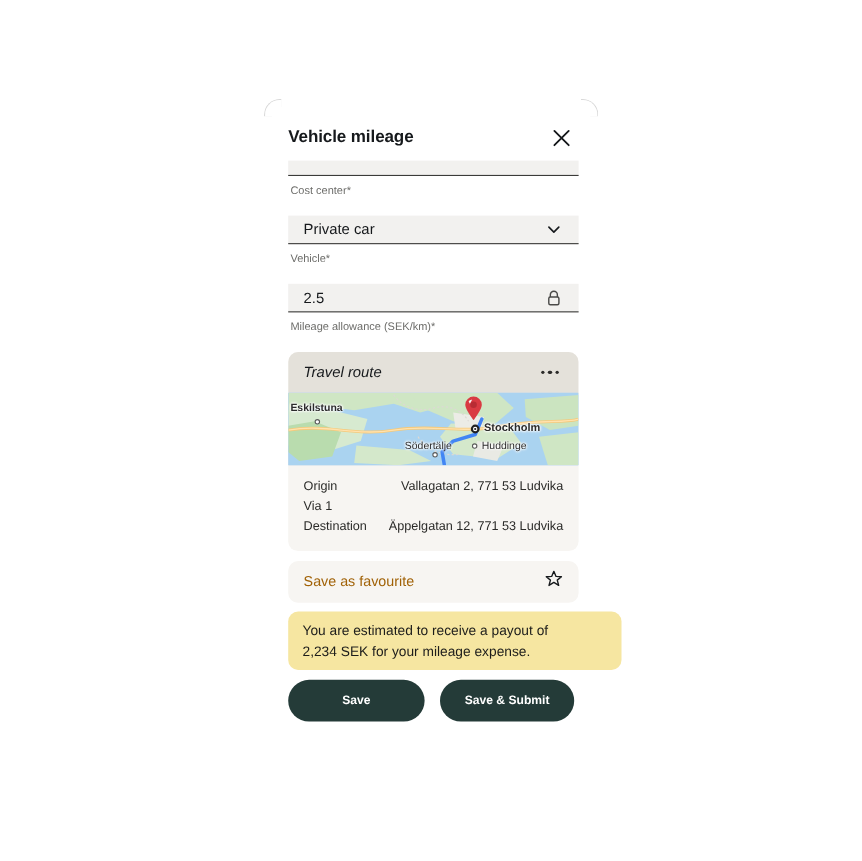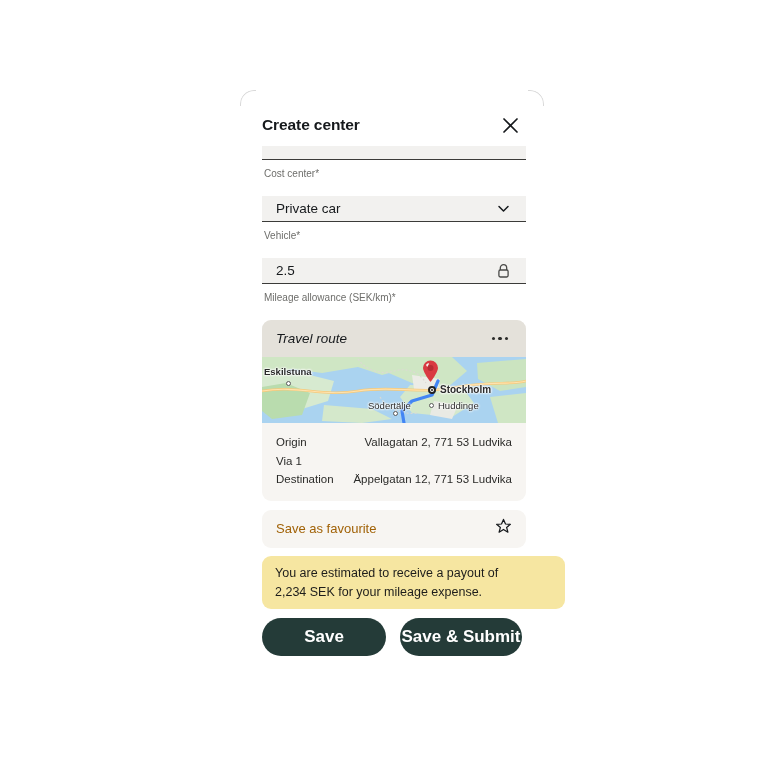--- a/index.html
+++ b/index.html
@@ -136,37 +136,37 @@
 
   
   .footer {
     position:absolute; left: 262px; top: 618px; width: 260px;
     display:flex; gap: 14px;
   }
   .btn {
     height: 38px; border-radius: 19px; border:none; cursor:pointer;
     background: #243b38; color:#ffffff;
     font-family: "Liberation Sans", sans-serif;
-    font-size: 17px; font-weight: 700;
+    font-size: 11px; font-weight: 700;
     display:flex; align-items:center; justify-content:center;
   }
   .btn-save { width: 124px; }
   .btn-submit { width: 122px; }
 </style>
 </head>
 <body>
 
 <div class="stage">
 
   <div class="sheet">
     <span class="sheet-corner corner-tl"></span>
     <span class="sheet-corner corner-tr"></span>
 
     <div class="sheet-header">
-      <div class="sheet-title">Create center</div>
+      <div class="sheet-title">Vehicle mileage</div>
       <button class="close-btn">
         <span>
           <svg width="17" height="17" viewBox="0 0 17 17">
             <path d="M2 2 L15 15 M15 2 L2 15" stroke="#16191c" stroke-width="1.7" fill="none" stroke-linecap="round"></path>
           </svg>
         </span>
       </button>
     </div>
 
     <div class="sheet-body">

